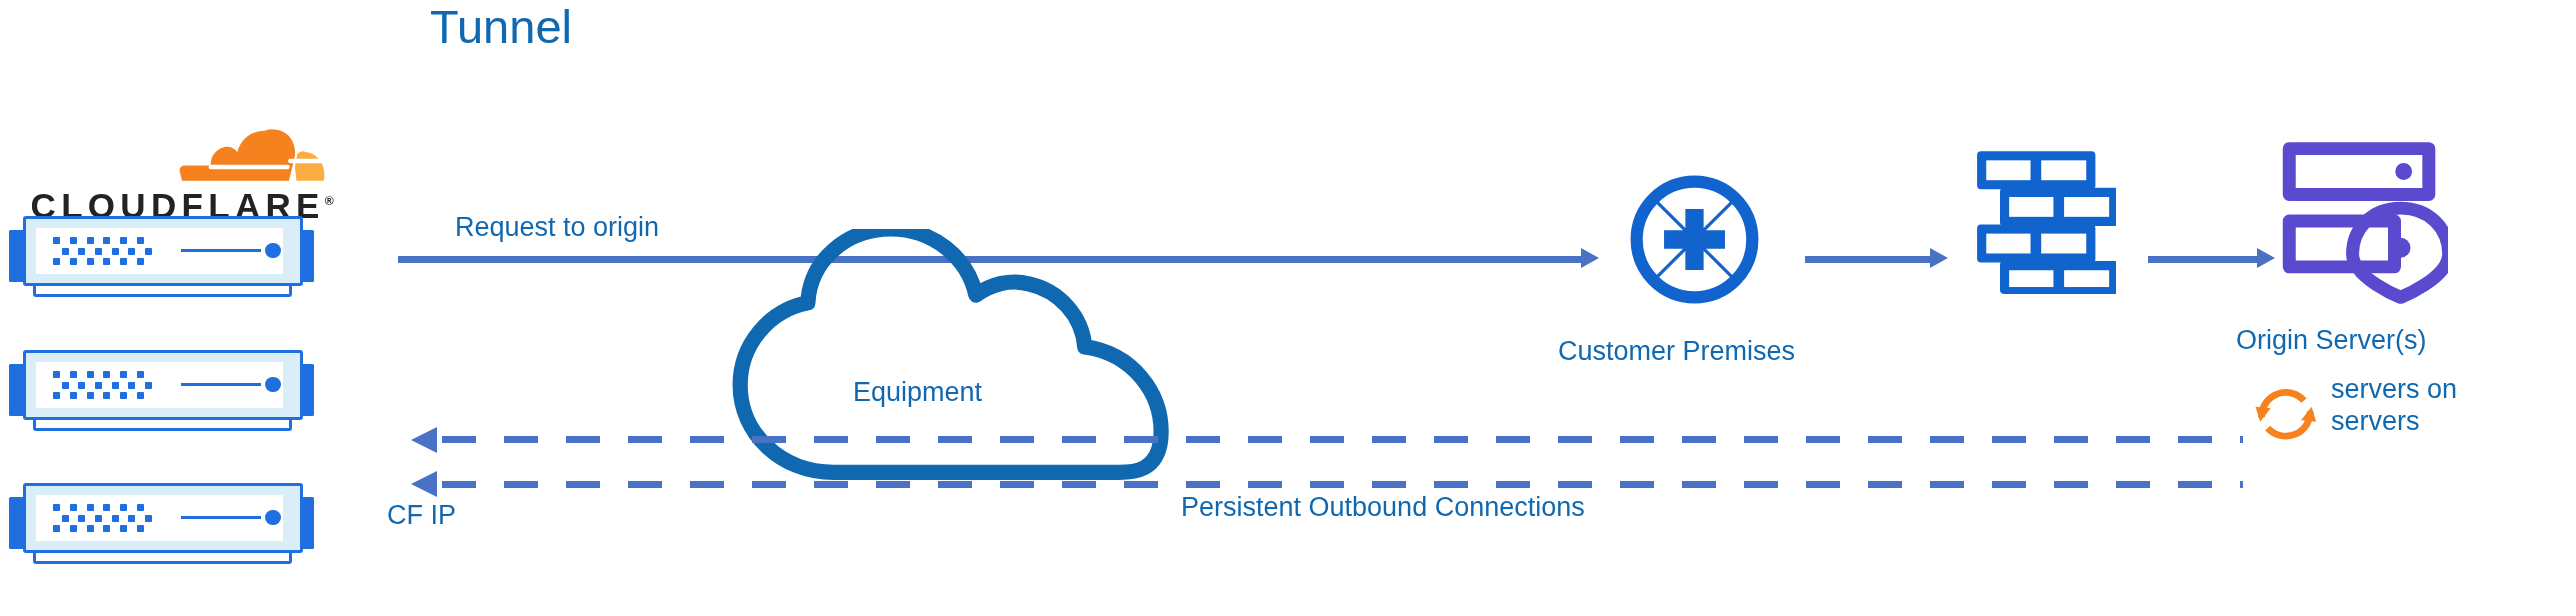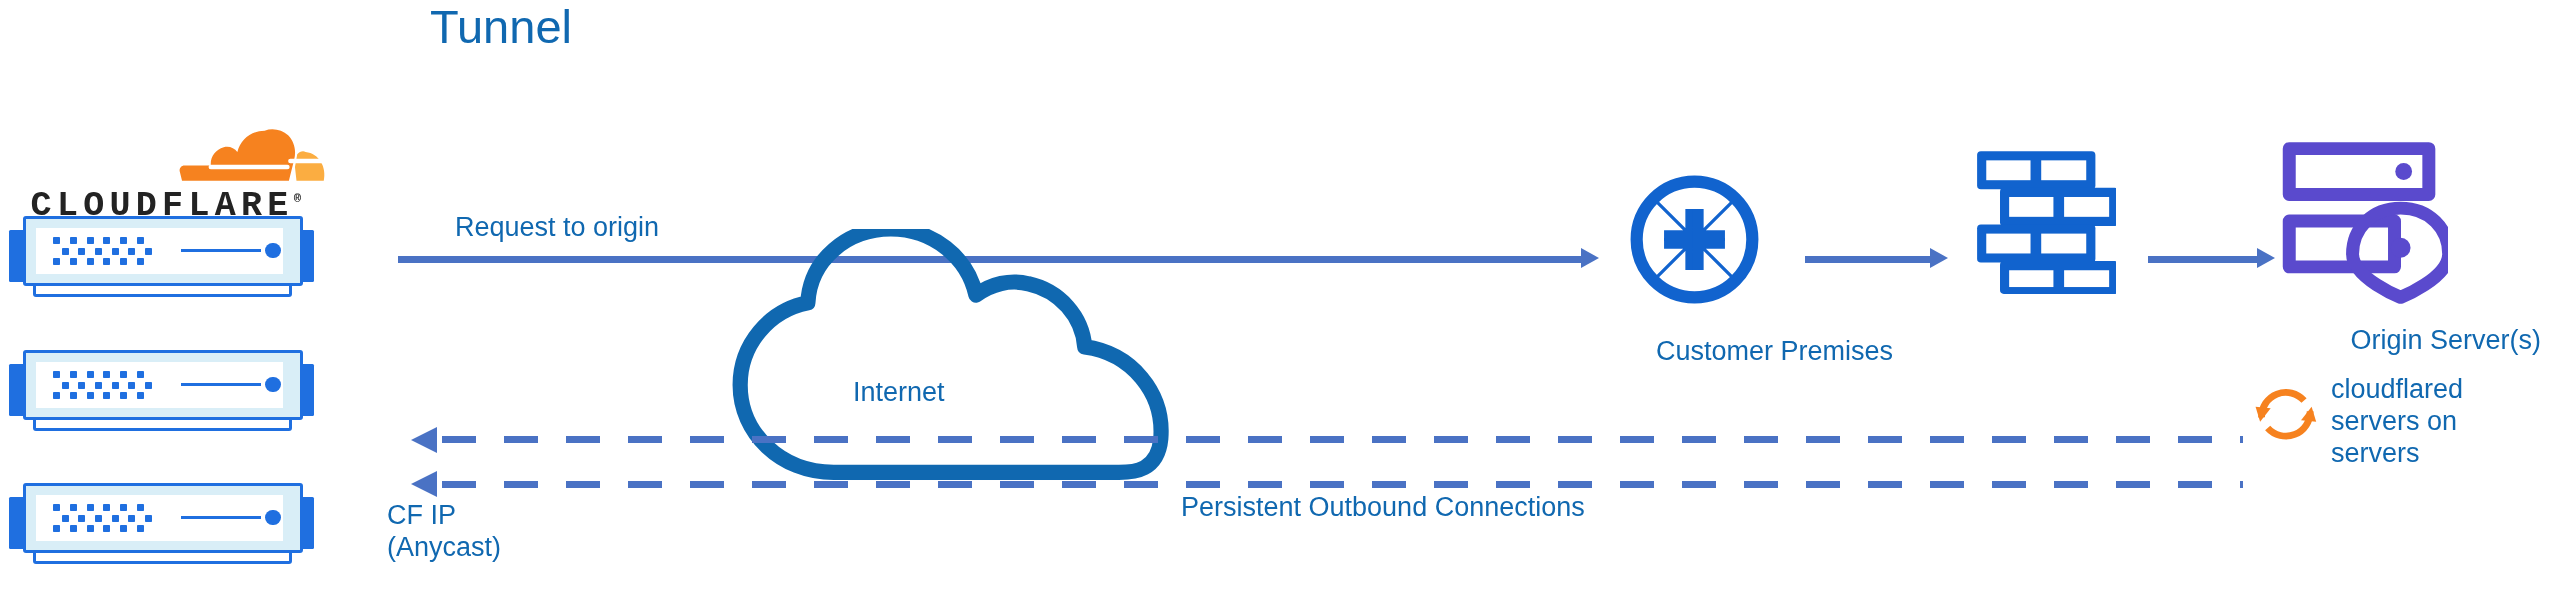--- a/index.html
+++ b/index.html
@@ -2,21 +2,21 @@
 <html style="font-size:12.2px"><head>
 <meta charset="utf-8">
 <style>
   html,body{margin:0;padding:0;background:#ffffff;}
   body{width:2576px;height:617px;position:relative;overflow:hidden;
        font-family:"Liberation Sans","DejaVu Sans",sans-serif;}
   .abs{position:absolute;}
   #diagram-title{left:430px;top:-1.5px;font-size:47px;color:#1068b0;letter-spacing:0px;white-space:nowrap;}
 
   
-  #cf-logo{left:23px;top:114px;width:320px;height:99px;font-family:Liberation Mono, monospace;}
+  #cf-logo{left:23px;top:114px;width:320px;height:99px;}
   #cf-logo .mark{position:absolute;left:152px;top:0px;}
   #cf-logo .wordmark{position:absolute;left:7.6px;top:72px;font-size:35px;font-weight:bold;
       letter-spacing:5.3px;color:#232323;white-space:nowrap;}
   #cf-logo .reg{font-size:12.2px;vertical-align:super;letter-spacing:0;}
 
   
   .server{position:absolute;width:305px;height:88px;}
   .srv-ear{position:absolute;top:17px;width:17px;height:52px;background:#1f6fe0;border-radius:1.5px;}
   .srv-ear.l{left:0;}
   .srv-ear.r{right:0;}
@@ -34,21 +34,21 @@
   .solid-arrow{position:absolute;height:6.9px;background:#4a72c4;}
   .solid-arrow:after{content:"";position:absolute;right:-17px;top:-7.6px;width:0;height:0;
       border-top:10.7px solid transparent;border-bottom:10.7px solid transparent;border-left:18.3px solid #4a72c4;}
   .dash-line{position:absolute;height:6.9px;
       background:repeating-linear-gradient(to right,#4a72c4 0 34px,rgba(0,0,0,0) 34px 62px);}
   .dash-head{position:absolute;width:0;height:0;
       border-top:13.7px solid transparent;border-bottom:13.7px solid transparent;border-right:26px solid #4a72c4;}
 
   
   .lbl{position:absolute;color:#1068b0;font-size:27px;line-height:32px;white-space:nowrap;}
-  .lbl.c{text-align:right;}
+  .lbl.c{text-align:left;}
 
   
   #internet-cloud{left:708px;top:229px;}
   #internet-label{left:853px;top:377px;font-size:27px;color:#1068b0;}
 
   
   #cpe-icon{left:1626px;top:171px;}
   #cpe-label{left:1558px;top:335px;width:335px;}
   #firewall-icon{left:1971px;top:145px;}
   #firewall-label{left:1877px;top:324px;width:350px;}
@@ -181,21 +181,21 @@
              C 42 152 80 107 131 97
              C 134 40 183 0 240 0
              C 295 0 341 37 352 87
              C 372 72 397 66 421 72
              C 462 81 492 115 495 155
              C 556 163 600 215 595 276
              C 591 318 560 320 540 320
              Z" fill="none" stroke="#1068b0" stroke-width="20" stroke-linejoin="round"></path>
   </svg>
 </div>
-<div class="abs" id="internet-label">Internet</div>
+<div class="abs" id="internet-label">Equipment</div>
 
 <div class="abs" id="cpe-icon">
   <svg width="137" height="137" viewBox="0 0 180 180">
     <circle cx="90" cy="90" r="76" fill="none" stroke="#1163ce" stroke-width="16"></circle>
     <g fill="#1163ce">
       <path d="M43 40 L78 75 L78 50 L92 50 L92 92 L50 92 L50 78 L75 78 L40 43 Z"></path>
       <path d="M137 40 L102 75 L102 50 L88 50 L88 92 L130 92 L130 78 L105 78 L140 43 Z"></path>
       <path d="M43 140 L78 105 L78 130 L92 130 L92 88 L50 88 L50 102 L75 102 L40 137 Z"></path>
       <path d="M137 140 L102 105 L102 130 L88 130 L88 88 L130 88 L130 102 L105 102 L140 137 Z"></path>
     </g>
@@ -250,30 +250,28 @@
   <svg width="72" height="69" viewBox="0 0 95 90">
     <g fill="none" stroke="#f6821f" stroke-width="9" stroke-linecap="butt">
       <path d="M14 50 A32 32 0 0 1 70 28"></path>
       <path d="M78 42 A32 32 0 0 1 22 64"></path>
     </g>
     <path d="M6 36 L26 38 L12 56 Z" fill="#f6821f"></path>
     <path d="M86 56 L66 54 L80 36 Z" fill="#f6821f"></path>
   </svg>
 </div>
 <div class="lbl" id="cloudflared-label">
-  <div>cloudflared</div>
   <div>servers on</div>
   <div>servers</div>
 </div>
 
 <div class="dash-head" style="left:411px;top:427px;"></div>
 <div class="dash-line" style="left:442px;top:436px;width:1801px;"></div>
 
 <div class="dash-head" style="left:411px;top:471px;"></div>
 <div class="dash-line" style="left:442px;top:481px;width:1801px;"></div>
 
 <div class="lbl" id="cf-ip-label">
   <div>CF IP</div>
-  <div>(Anycast)</div>
 </div>
 
 <div class="lbl" id="persistent-label">Persistent Outbound Connections</div>
 
 
 </body></html>

